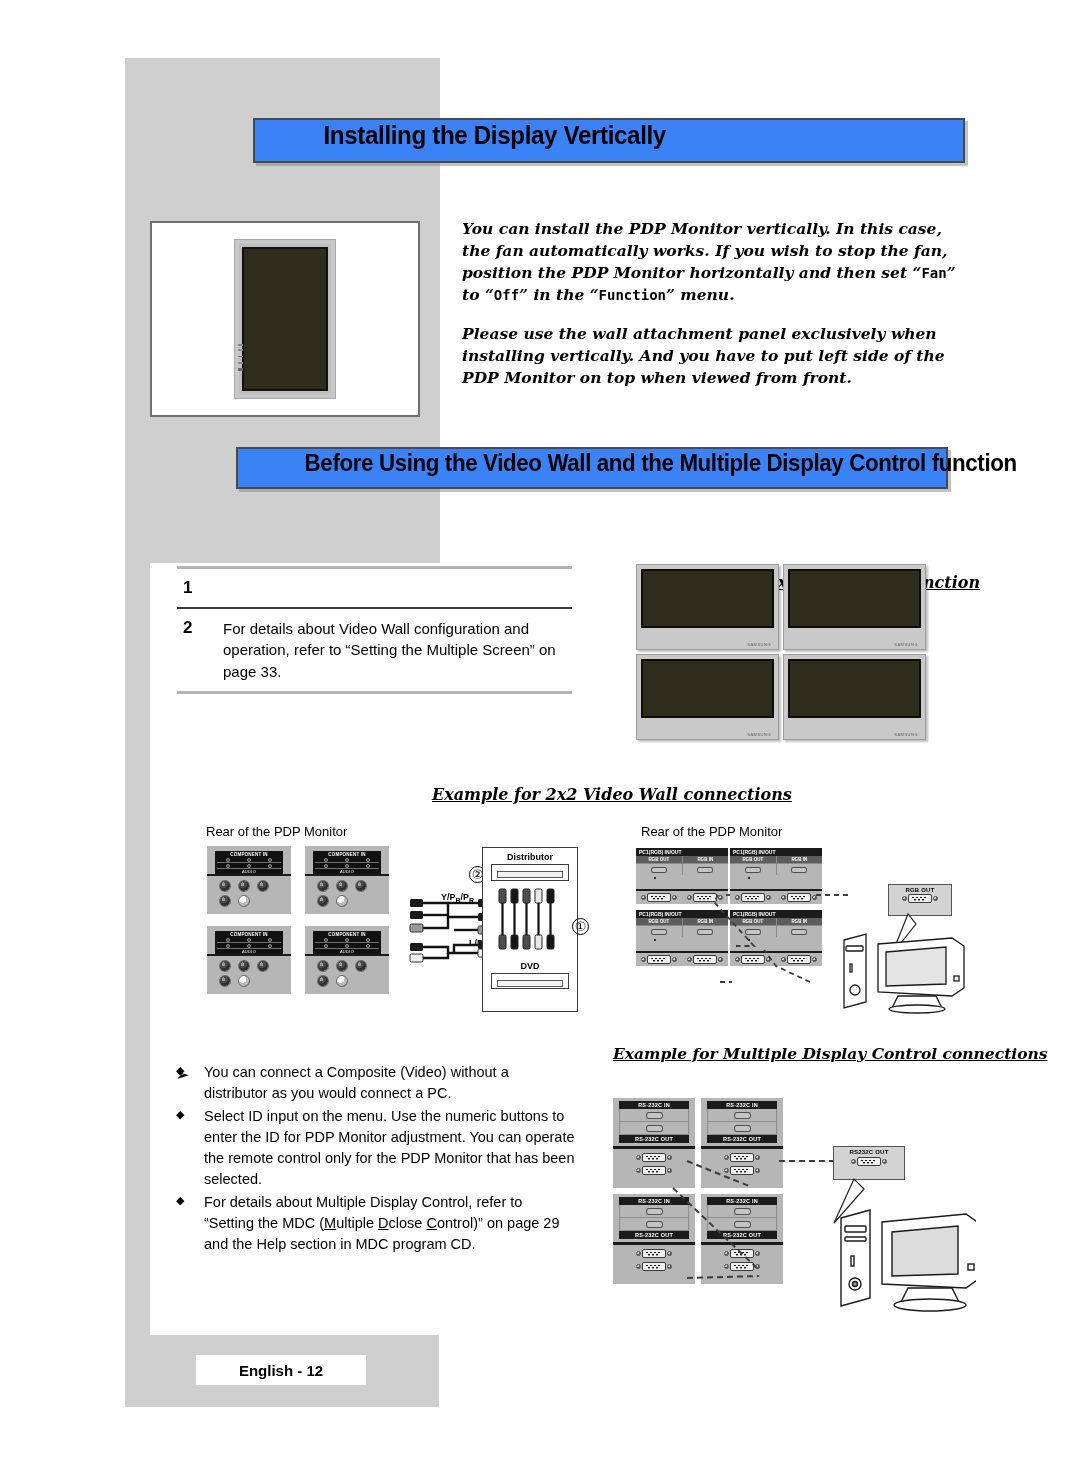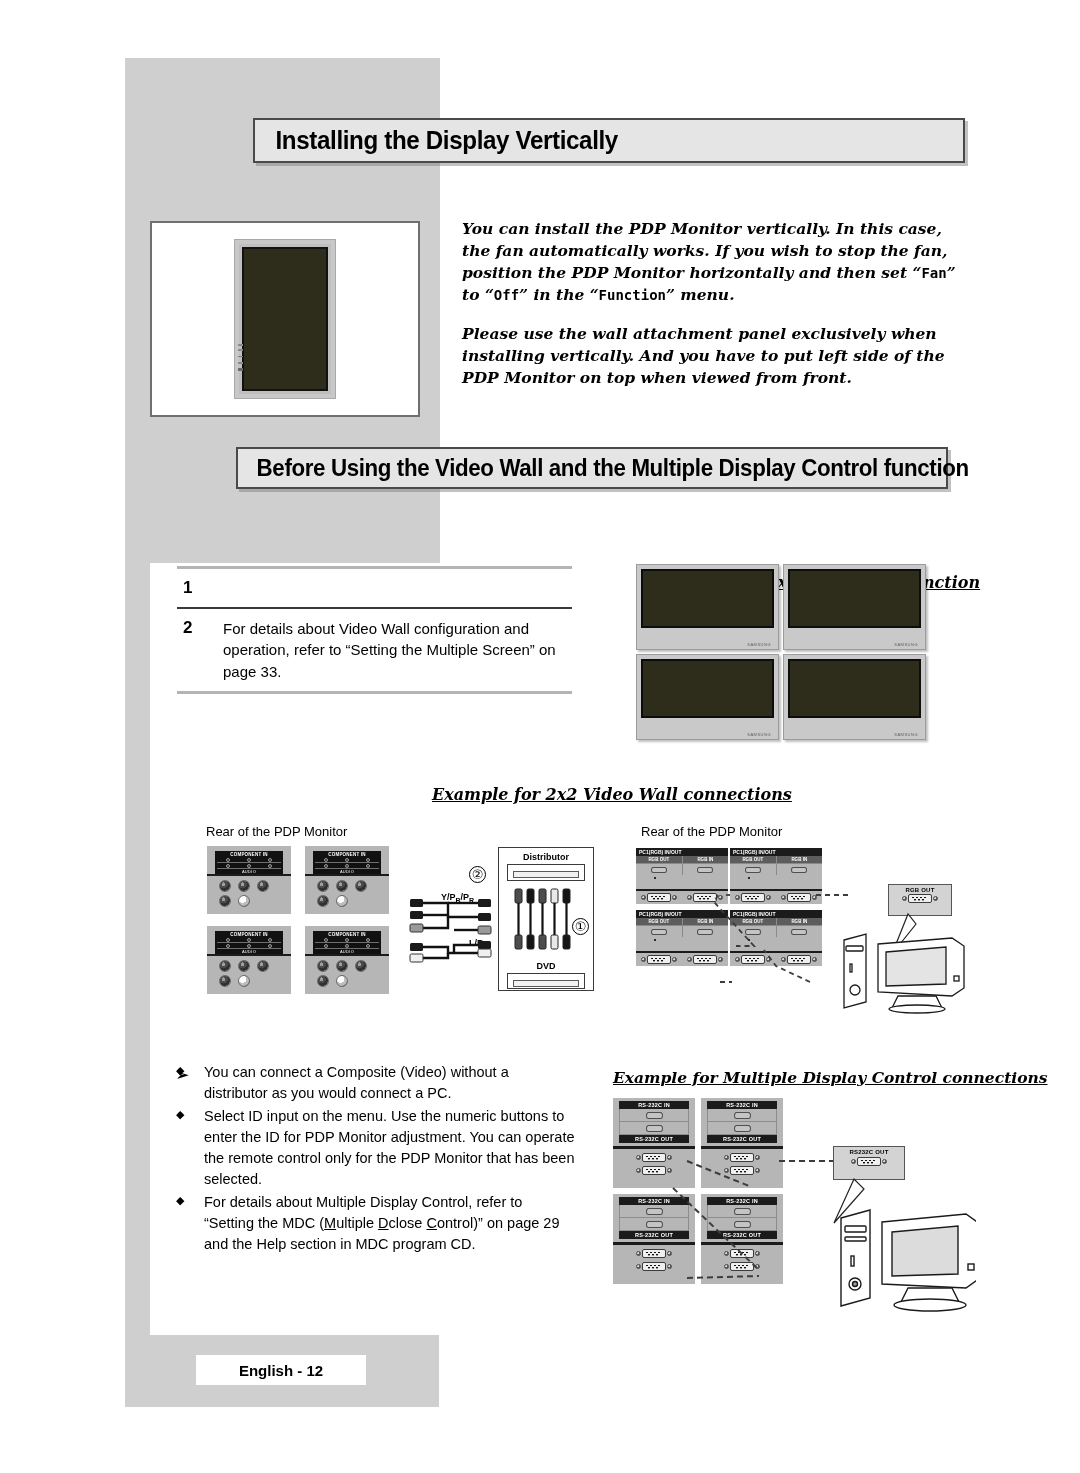--- a/index.html
+++ b/index.html
@@ -28,24 +28,24 @@
   }
   .gray-plate-footer {
     position: absolute; left: 125px; top: 1335px;
     width: 314px; height: 72px;
     background: #cfcfcf;
   }
 
   
   .heading-box {
     position: absolute;
-    background: #e5e5e5;
+    background: #3b82f6;
     border: 2px solid #4a4a4a;
     box-shadow: 3px 3px 0 rgba(120,120,120,0.45);
-    display: flex; align-items: center;
+    display: flex; align-items: flex-start; padding-left: 48px;
   }
   .heading-box .htext {
     font-weight: bold;
     letter-spacing: -0.4px;
     white-space: nowrap;
     transform: scaleX(0.93);
     transform-origin: left center;
   }
   #heading-1 { left: 253px; top: 118px; width: 712px; height: 45px; }
   #heading-1 .htext { font-size: 26px; padding-left: 22px; }
@@ -122,21 +122,21 @@
   .ex-caption {
     position: absolute;
     font-family: "DejaVu Serif", serif;
     font-weight: bold; font-style: italic;
     font-size: 16px;
     text-decoration: underline;
     white-space: nowrap;
   }
   #cap-videowall { left: 653px; top: 533px; margin-top: 40px; }
   #cap-connections { left: 432px; top: 785px; }
-  #cap-mdc { left: 613px; top: 1068px; font-size: 15.5px; }
+  #cap-mdc { left: 613px; top: 1044px; font-size: 15.5px; }
 
   
   .wall-grid {
     position: absolute; left: 636px; top: 564px;
     display: grid; grid-template-columns: 143px 143px;
     grid-template-rows: 86px 86px; gap: 4px;
   }
   .wall-mon {
     background: #c9c9c9;
     border: 1px solid #9b9b9b;
@@ -283,22 +283,22 @@
     position: absolute; font-size: 13px;
     width: 17px; height: 17px; border: 1.2px solid #000;
     border-radius: 50%; text-align: center; line-height: 15px;
     font-family: "DejaVu Sans", sans-serif;
   }
   .cable-label {
     position: absolute; font-size: 9px; font-weight: bold;
     font-family: "Liberation Sans", sans-serif;
   }
   .dist-box {
-    position: absolute; left: 498px; top: 847px;
-    width: 96px; height: 144px;
+    position: absolute; left: 482px; top: 847px;
+    width: 96px; height: 165px;
     border: 1.5px solid #3b3b3b; background: #fff;
   }
   .dist-title {
     text-align: center; font-size: 9px; font-weight: bold;
     margin-top: 4px;
   }
   .dvd-title {
     text-align: center; font-size: 9px; font-weight: bold;
   }
   .device-body {

